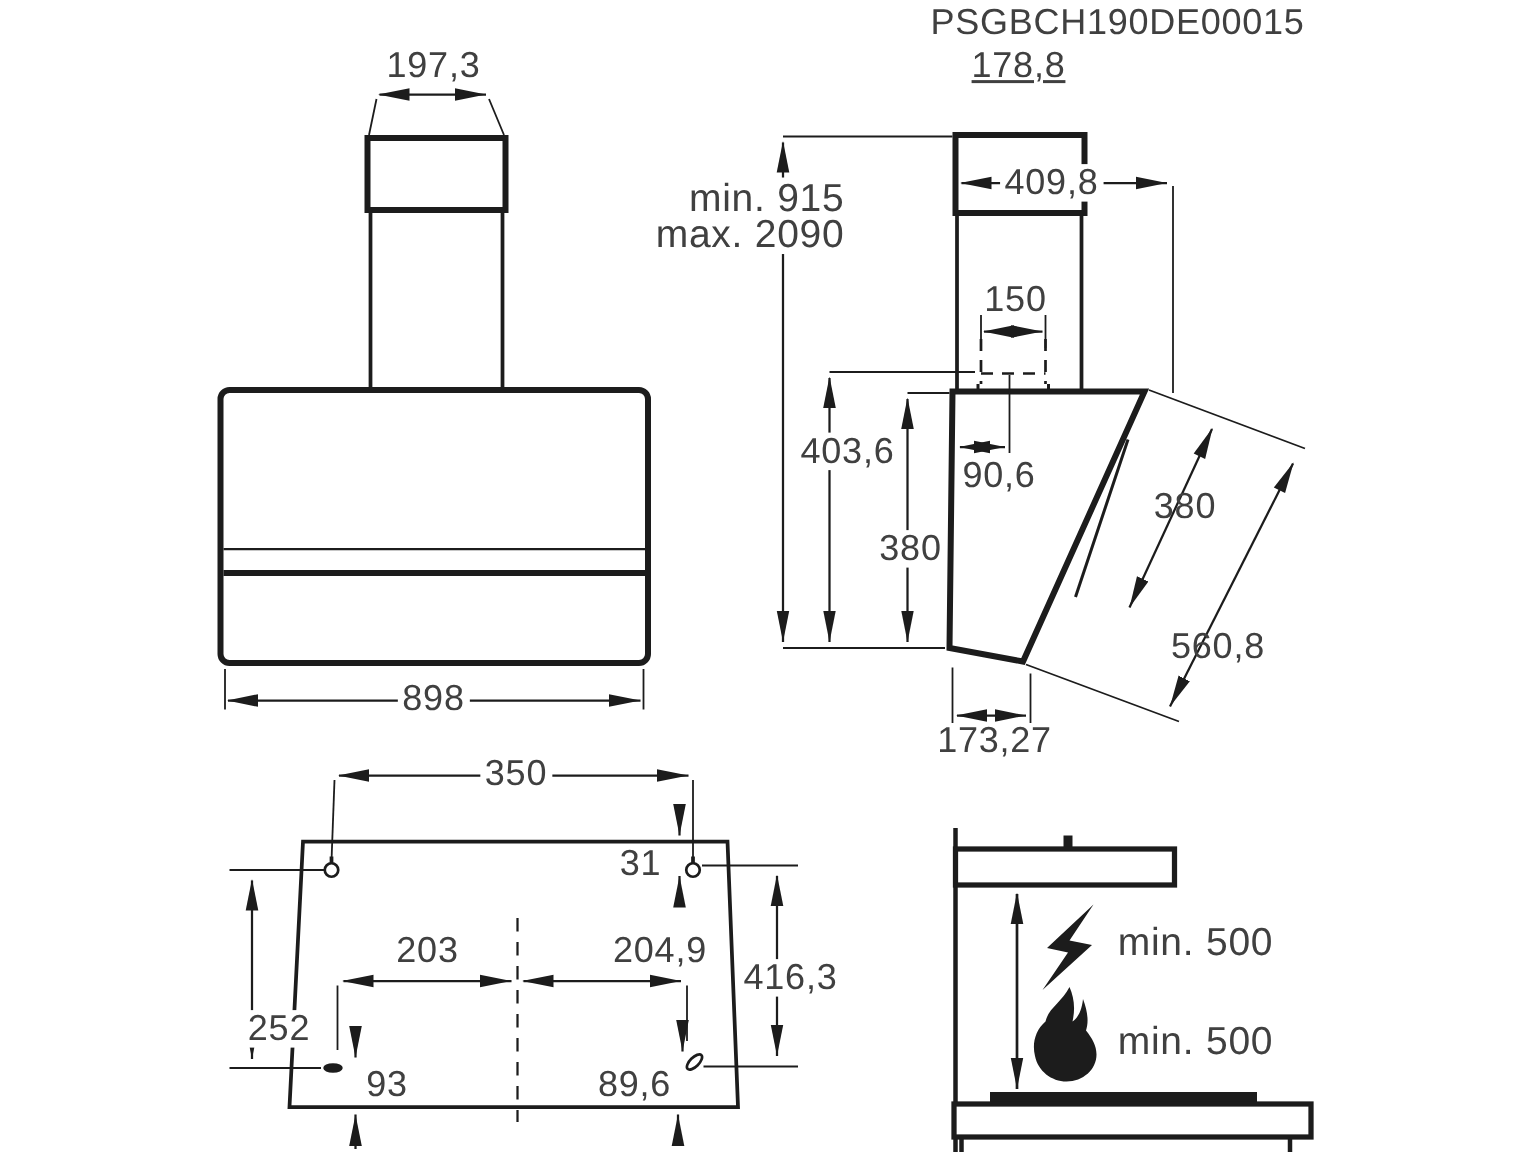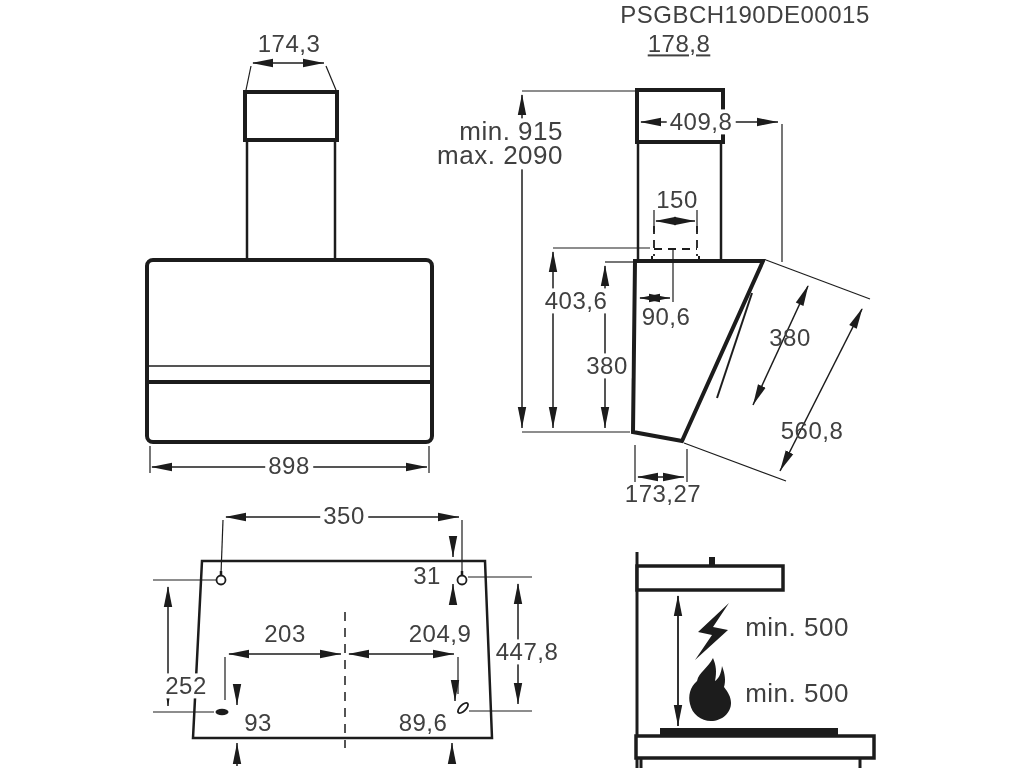--- a/index.html
+++ b/index.html
@@ -160,39 +160,39 @@
 
       <rect x="660" y="728" width="178" height="9" fill="#1c1c1c" stroke="none"></rect>
       <rect x="636" y="736" width="238" height="22" stroke-width="3.5" fill="#ffffff"></rect>
       <line x1="641" y1="758" x2="641" y2="768" stroke-width="3"></line>
       <line x1="860" y1="758" x2="860" y2="768" stroke-width="3"></line>
     </g>
   </svg>
 
   <div class="lbl title" style="left:745px;top:15px;">PSGBCH190DE00015</div>
 
-  <div class="lbl" style="left:289px;top:44px;">174,3</div>
+  <div class="lbl" style="left:289px;top:44px;">197,3</div>
   <div class="lbl bg" style="left:289px;top:466px;">898</div>
 
   <div class="lbl" style="left:679px;top:44px;text-decoration:underline;">178,8</div>
   <div class="lbl ra sm bg" style="left:566px;top:132px;">min. 915</div>
   <div class="lbl ra sm bg" style="left:566px;top:156px;">max. 2090</div>
   <div class="lbl bg" style="left:701px;top:122px;">409,8</div>
   <div class="lbl" style="left:677px;top:200px;">150</div>
-  <div class="lbl bg" style="left:565px;top:301px;margin-left:11px;">403,6</div>
+  <div class="lbl bg" style="left:565px;top:301px;">403,6</div>
   <div class="lbl bg" style="left:607px;top:366px;">380</div>
   <div class="lbl bg" style="left:666px;top:317px;">90,6</div>
   <div class="lbl" style="left:790px;top:338px;">380</div>
   <div class="lbl" style="left:812px;top:431px;">560,8</div>
   <div class="lbl" style="left:663px;top:494px;">173,27</div>
 
   <div class="lbl bg" style="left:344px;top:516px;">350</div>
   <div class="lbl" style="left:427px;top:576px;text-align:right;">31</div>
   <div class="lbl bg" style="left:171px;top:686px;margin-left:15px;">252</div>
-  <div class="lbl bg" style="left:527px;top:652px;">447,8</div>
+  <div class="lbl bg" style="left:527px;top:652px;">416,3</div>
   <div class="lbl" style="left:285px;top:634px;">203</div>
   <div class="lbl" style="left:408px;top:634px;margin-left:32px;">204,9</div>
   <div class="lbl" style="left:258px;top:723px;">93</div>
   <div class="lbl" style="left:423px;top:723px;">89,6</div>
 
   <div class="lbl sm" style="left:797px;top:628px;">min. 500</div>
   <div class="lbl sm" style="left:797px;top:694px;">min. 500</div>
 
 </div>
 

